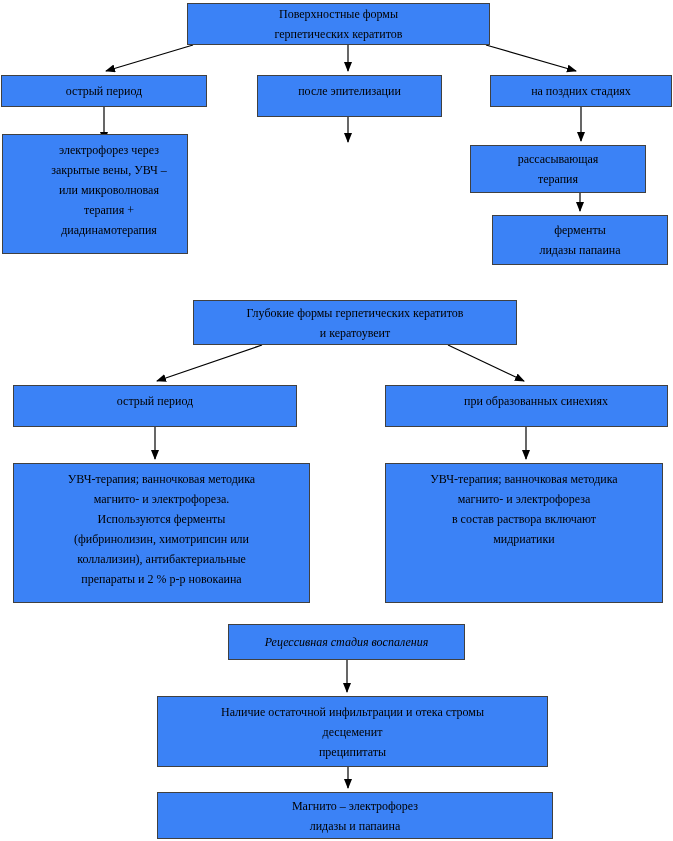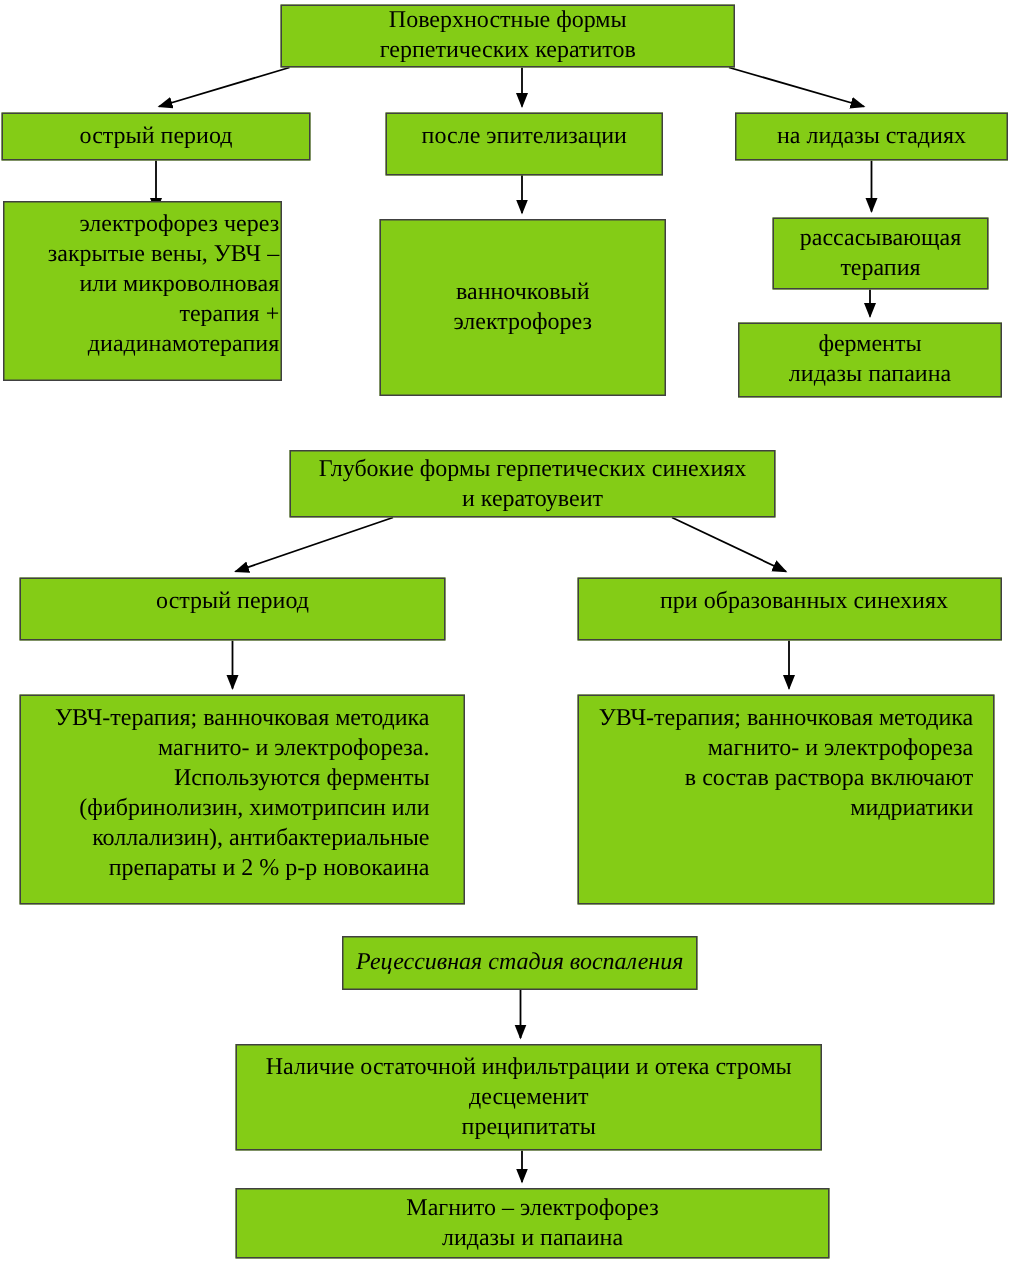--- a/index.html
+++ b/index.html
@@ -14,40 +14,40 @@
   #arrows {
     position: absolute;
     left: 0; top: 0;
     width: 673px; height: 841px;
     pointer-events: none;
   }
   .box {
     position: absolute;
     box-sizing: border-box;
     border: 1.5px solid #404040;
-    background: #84cc16;
+    background: #3b82f6;
     display: flex;
     justify-content: center;
     text-align: center;
-    font-size: 16px;
+    font-size: 12px;
     line-height: 20px;
     color: #000000;
     white-space: pre-line;
   }
   .v-center { align-items: center; }
-  .v-top { align-items: flex-start; padding-top: 5px; text-align: right; }
+  .v-top { align-items: flex-start; padding-top: 5px; }
 
   
   #n-sup-title   { left: 187px; top: 3px;   width: 303px; height: 42px; }
   #n-acute1      { left: 1px;   top: 75px;  width: 206px; height: 32px; }
   #n-epith       { left: 257px; top: 75px;  width: 185px; height: 42px; }
   #n-late        { left: 490px; top: 75px;  width: 182px; height: 32px; }
   #n-electro     { left: 2px;   top: 134px; width: 186px; height: 120px; padding-left: 28px; }
   #n-bath        { left: 253px; top: 146px; width: 191px; height: 118px; }
-  #n-resolve     { left: 515px; top: 145px; width: 144px; height: 48px; text-align: center; }
+  #n-resolve     { left: 470px; top: 145px; width: 176px; height: 48px; text-align: center; }
   #n-phono       { left: 492px; top: 215px; width: 176px; height: 50px; }
 
   
   #n-deep-title  { left: 193px; top: 300px; width: 324px; height: 45px; }
   #n-acute2      { left: 13px;  top: 385px; width: 284px; height: 42px; }
   #n-syn         { left: 385px; top: 385px; width: 283px; height: 42px; padding-left: 19px; }
   #n-deep-acute-tr { left: 13px;  top: 463px; width: 297px; height: 140px; }
   #n-deep-syn-tr   { left: 385px; top: 463px; width: 278px; height: 140px; }
 
   
@@ -84,38 +84,36 @@
     <line x1="348" y1="767" x2="348" y2="788" stroke="#000" stroke-width="1.2" marker-end="url(#ah)"></line>
   </svg>
 
   <div class="box v-center" id="n-sup-title">Поверхностные формы
 герпетических кератитов</div>
 
   <div class="box v-top" id="n-acute1">острый период</div>
 
   <div class="box v-top" id="n-epith">после эпителизации</div>
 
-  <div class="box v-top" id="n-late">на лидазы стадиях</div>
+  <div class="box v-top" id="n-late">на поздних стадиях</div>
 
   <div class="box v-top" id="n-electro">электрофорез через
 закрытые вены, УВЧ –
 или микроволновая
 терапия +
 диадинамотерапия</div>
 
-  <div class="box v-center" id="n-bath">ванночковый
-электрофорез</div>
 
   <div class="box v-center" id="n-resolve">рассасывающая
 терапия</div>
 
   <div class="box v-center" id="n-phono">ферменты
 лидазы папаина</div>
 
-  <div class="box v-center" id="n-deep-title">Глубокие формы герпетических синехиях
+  <div class="box v-center" id="n-deep-title">Глубокие формы герпетических кератитов
 и кератоувеит</div>
 
   <div class="box v-top" id="n-acute2">острый период</div>
 
   <div class="box v-top" id="n-syn">при образованных синехиях</div>
 
   <div class="box v-top" id="n-deep-acute-tr">УВЧ-терапия; ванночковая методика
 магнито- и электрофореза.
 Используются ферменты
 (фибринолизин, химотрипсин или

